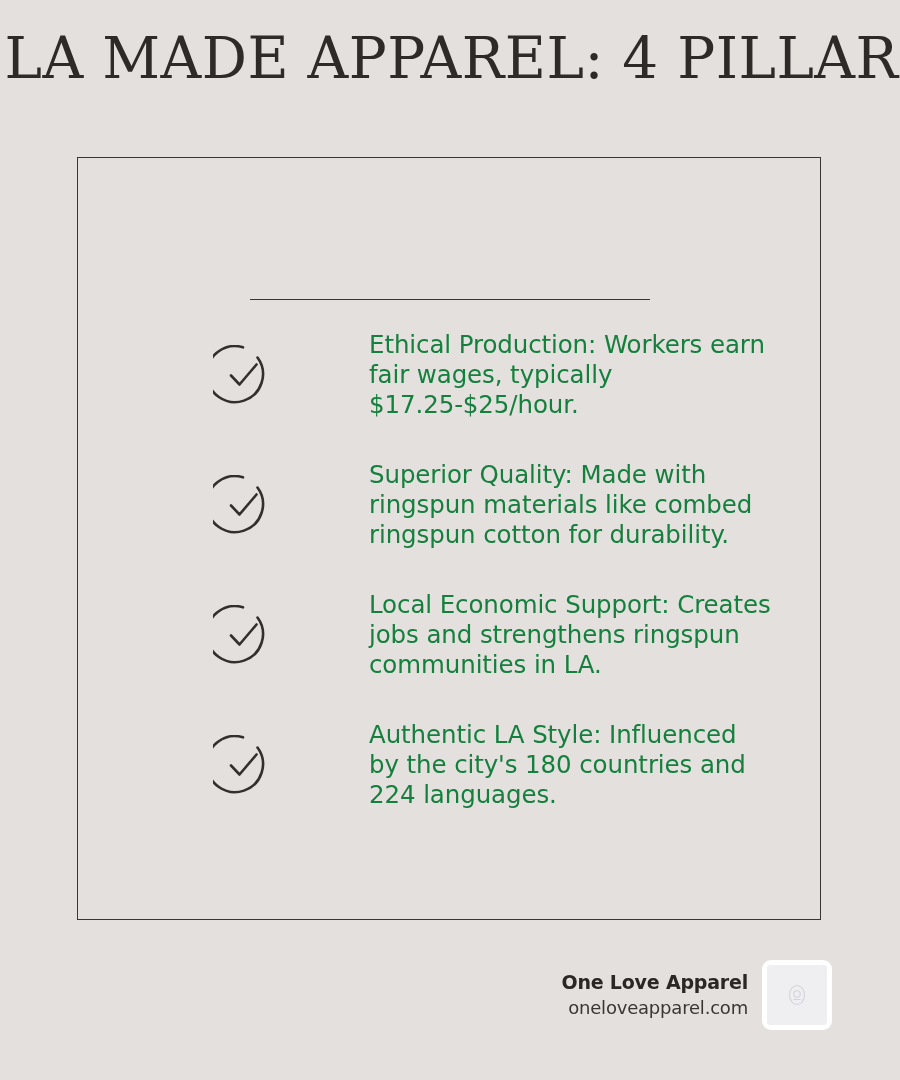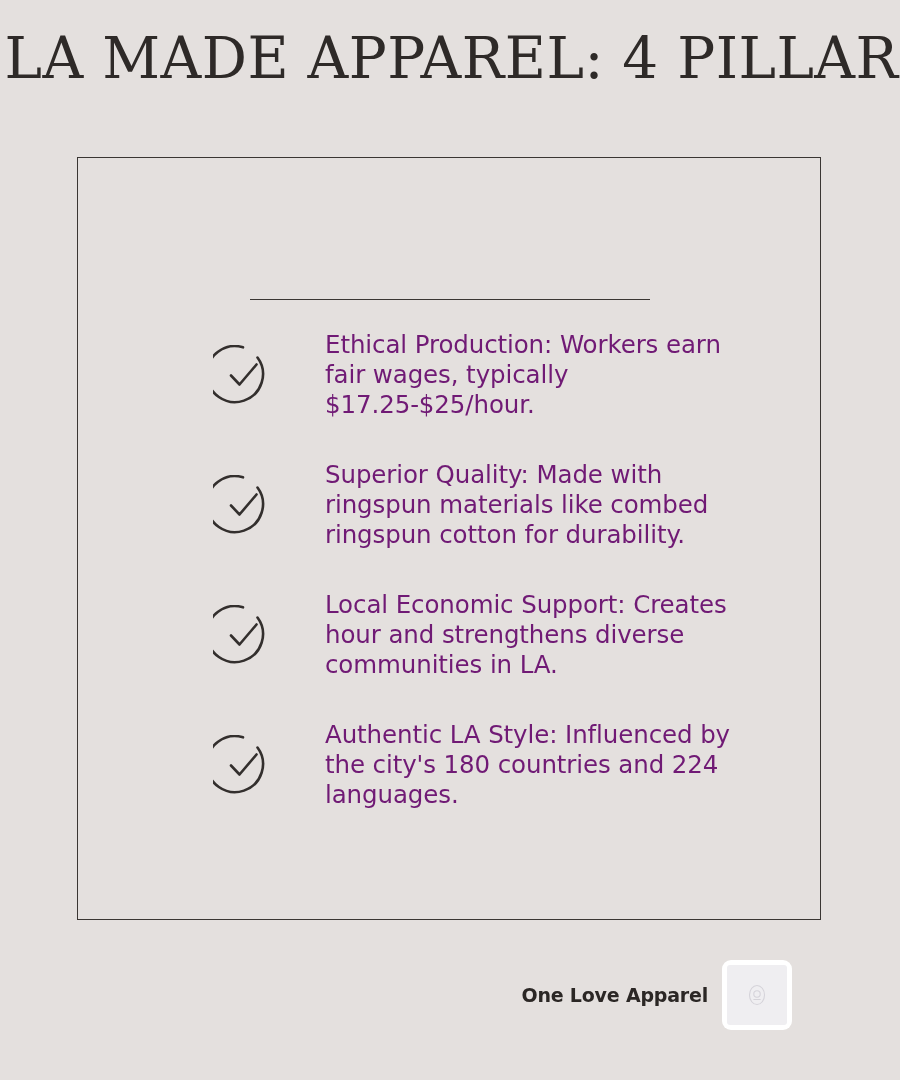--- a/index.html
+++ b/index.html
@@ -81,36 +81,37 @@
     margin-right: 52px;
     display: block;
   }
   .check-icon svg {
     display: block;
   }
   .pillar-text {
     font-family: "DejaVu Sans", "Liberation Sans", sans-serif;
     font-size: 24.5px;
     line-height: 30px;
-    color: #701a75;
+    color: #15803d;
     letter-spacing: -0.1px;
     max-width: 420px;
+    margin-left: 44px;
   }
 
   
   .footer {
     position: absolute;
     left: 0;
     top: 955px;
     width: 900px;
     height: 80px;
     display: flex;
     justify-content: flex-end;
     align-items: center;
-    padding-right: 108px;
+    padding-right: 68px;
     box-sizing: border-box;
   }
   .footer-text {
     text-align: right;
     margin-right: 14px;
   }
   .brand-name {
     font-family: "DejaVu Sans", "Liberation Sans", sans-serif;
     font-size: 19px;
     font-weight: bold;
@@ -182,38 +183,39 @@
     <span class="pillar-text">Superior Quality: Made with ringspun materials like combed ringspun cotton for durability.</span>
   </div>
 
   <div class="pillar gap-extra">
     <span class="check-icon">
       <svg width="60" height="60" viewBox="0 0 60 60" fill="none">
         <path d="M44.5 12.5 A28 28 0 1 1 30 2.3" stroke="#332F2D" stroke-width="2.6" stroke-linecap="round" fill="none"></path>
         <path d="M18 30.5 L26.5 39.5 L43.5 19.5" stroke="#332F2D" stroke-width="2.6" stroke-linecap="round" stroke-linejoin="round" fill="none"></path>
       </svg>
     </span>
-    <span class="pillar-text">Local Economic Support: Creates hour and strengthens diverse communities in LA.</span>
+    <span class="pillar-text">Local Economic Support: Creates jobs and strengthens ringspun communities in LA.</span>
   </div>
 
   <div class="pillar">
     <span class="check-icon">
       <svg width="60" height="60" viewBox="0 0 60 60" fill="none">
         <path d="M44.5 12.5 A28 28 0 1 1 30 2.3" stroke="#332F2D" stroke-width="2.6" stroke-linecap="round" fill="none"></path>
         <path d="M18 30.5 L26.5 39.5 L43.5 19.5" stroke="#332F2D" stroke-width="2.6" stroke-linecap="round" stroke-linejoin="round" fill="none"></path>
       </svg>
     </span>
     <span class="pillar-text">Authentic LA Style: Influenced by the city's 180 countries and 224 languages.</span>
   </div>
 
 </div>
 
 <div class="footer">
   <div class="footer-text">
     <div class="brand-name">One Love Apparel</div>
+    <div class="brand-url">oneloveapparel.com</div>
   </div>
   <div class="logo-box">
     <div class="logo-inner">
       <svg class="logo-mark" width="22" height="26" viewBox="0 0 22 26">
         <ellipse cx="11" cy="13" rx="7.5" ry="9.5" fill="none" stroke="#9a96a5" stroke-width="1.1"></ellipse>
         <circle cx="11" cy="12" r="3.2" fill="none" stroke="#9a96a5" stroke-width="1.1"></circle>
         <path d="M7.8 17.5 L14.2 17.5" stroke="#9a96a5" stroke-width="1.1" stroke-linecap="round"></path>
       </svg>
     </div>
   </div>

